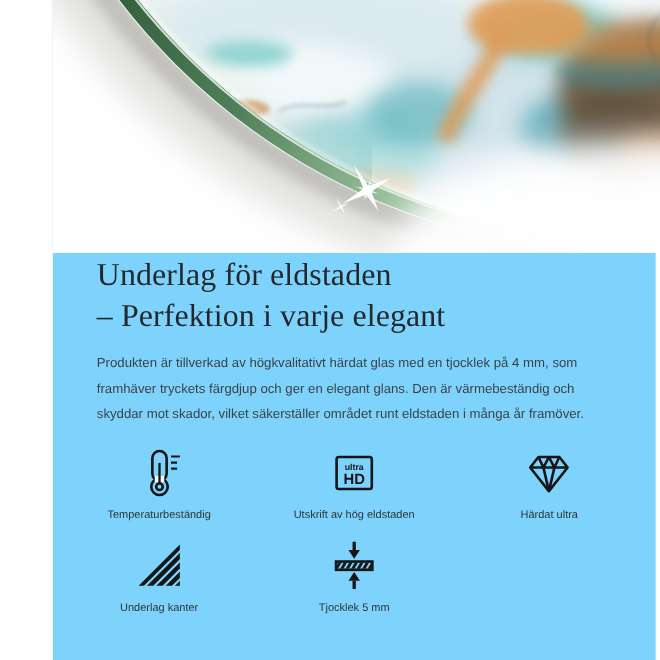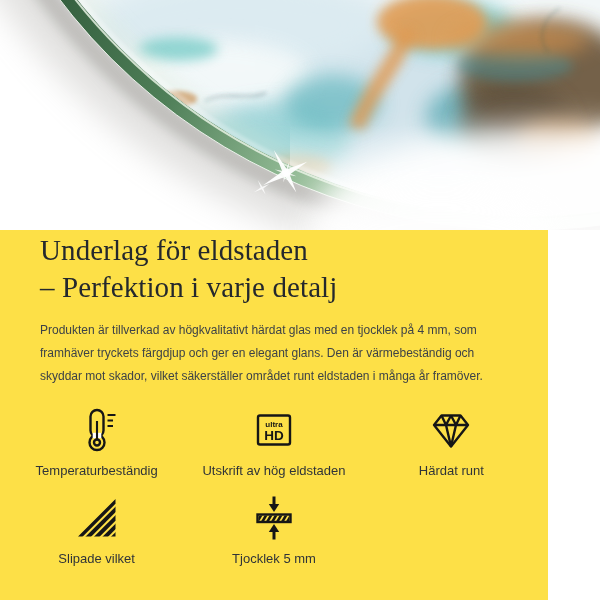--- a/index.html
+++ b/index.html
@@ -1,21 +1,21 @@
 <!DOCTYPE html>
 <html><head>
 <meta charset="utf-8">
 <style>
   html,body{margin:0;padding:0;}
   body{
     width:600px;height:600px;background:#ffffff;overflow:hidden;
     font-family:"Liberation Sans",sans-serif;
     -webkit-font-smoothing:antialiased;
   }
-  .page{width:548px;height:600px;position:relative;background:#fde047;}
+  .page{width:548px;height:600px;position:relative;background:#7dd3fc;margin-left:48px;}
   .hero{width:600px;height:230px;position:relative;}
   .hero svg{display:block;}
   h1.heading{
     margin:2px 0 0 40px;
     font-family:"Liberation Serif","DejaVu Serif",serif;
     font-weight:400;
     font-size:29px;
     line-height:37px;
     color:#24282d;
     letter-spacing:.1px;
@@ -32,21 +32,21 @@
     display:grid;
     grid-template-columns:repeat(3,1fr);
     padding:0 8px;
     margin-top:16px;
     row-gap:14px;
   }
   .feature{display:flex;flex-direction:column;align-items:center;}
   .icon-wrap{height:50px;display:flex;align-items:flex-end;justify-content:flex-start;}
   .feature .label{
     margin-top:9px;
-    font-size:13px;
+    font-size:10px;
     color:#303438;
     white-space:nowrap;
   }
   .ico{stroke:#161616;fill:none;stroke-width:2.4;}
 </style>
 </head>
 <body>
 
 <div class="page">
 
@@ -135,21 +135,21 @@
         </g>
         <g transform="translate(262,188) rotate(-28) scale(0.35)">
           <path d="M0 -26 L2.6 -3 L24 0 L2.6 3 L0 22 L-2.6 3 L-26 0 L-2.6 -3 Z" fill="#ffffff" opacity="0.8"></path>
         </g>
       </g>
     </svg>
   </div>
 
   <h1 class="heading">
     <span>Underlag för eldstaden</span>
-    <span>– Perfektion i varje detalj</span>
+    <span>– Perfektion i varje elegant</span>
   </h1>
 
   <p class="desc">Produkten är tillverkad av högkvalitativt härdat glas med en tjocklek på 4 mm, som framhäver tryckets färgdjup och ger en elegant glans. Den är värmebeständig och skyddar mot skador, vilket säkerställer området runt eldstaden i många år framöver.</p>
 
   <div class="features">
 
     <div class="feature">
       <div class="icon-wrap">
         <svg width="48" height="48" viewBox="0 0 48 48">
           <rect class="ico" x="17.5" y="4" width="13" height="27" rx="6.5"></rect>
@@ -177,41 +177,41 @@
     </div>
 
 
     <div class="feature">
       <div class="icon-wrap">
         <svg width="48" height="48" viewBox="0 0 48 48">
           <path class="ico" stroke-width="2.2" stroke-linejoin="round" d="M14.5 9.5 L33.5 9.5 L41 19 L24 40.5 L7 19 Z"></path>
           <path class="ico" stroke-width="1.8" stroke-linejoin="round" d="M7 19 H41 M14.5 9.5 L19 19 L24 40.5 M33.5 9.5 L29 19 L24 40.5 M24 9.5 L19 19 M24 9.5 L29 19"></path>
         </svg>
       </div>
-      <div class="label">Härdat runt</div>
+      <div class="label">Härdat ultra</div>
     </div>
 
     <div class="feature">
       <div class="icon-wrap">
         <svg width="48" height="48" viewBox="0 0 48 48">
           <defs>
               <clipPath id="cpTri">
                 <path d="M5 42.5 L42.5 5 L42.5 42.5 Z"></path>
               </clipPath>
             </defs>
           <g clip-path="url(#cpTri)" stroke="#161616" stroke-width="4">
             <line x1="3.5" y1="46" x2="46" y2="3.5"></line>
             <line x1="12" y1="46" x2="46" y2="12"></line>
             <line x1="20.5" y1="46" x2="46" y2="20.5"></line>
             <line x1="29" y1="46" x2="46" y2="29"></line>
             <line x1="37.5" y1="46" x2="46" y2="37.5"></line>
           </g>
         </svg>
       </div>
-      <div class="label">Slipade vilket</div>
+      <div class="label">Underlag kanter</div>
     </div>
 
     <div class="feature">
       <div class="icon-wrap">
         <svg width="48" height="48" viewBox="0 0 48 48">
           <defs>
               <clipPath id="cpBar">
                 <rect x="8.5" y="21.5" width="31" height="5.5"></rect>
               </clipPath>
             </defs>

